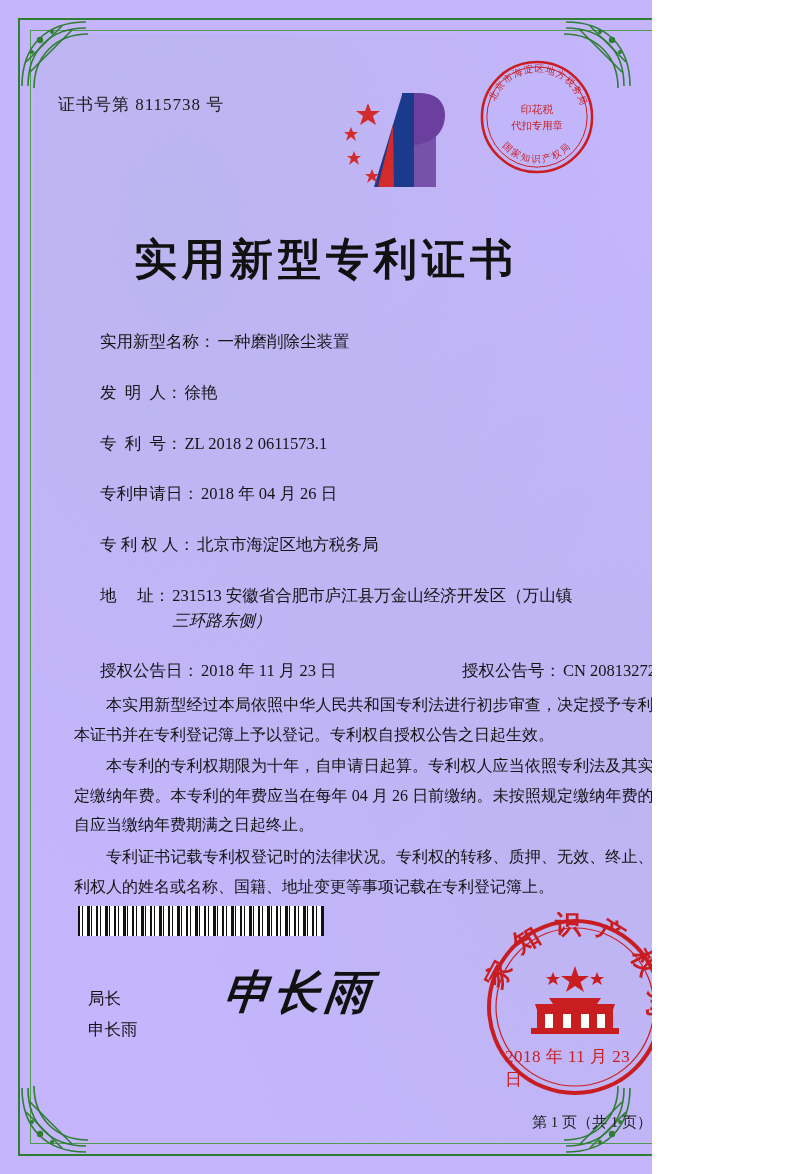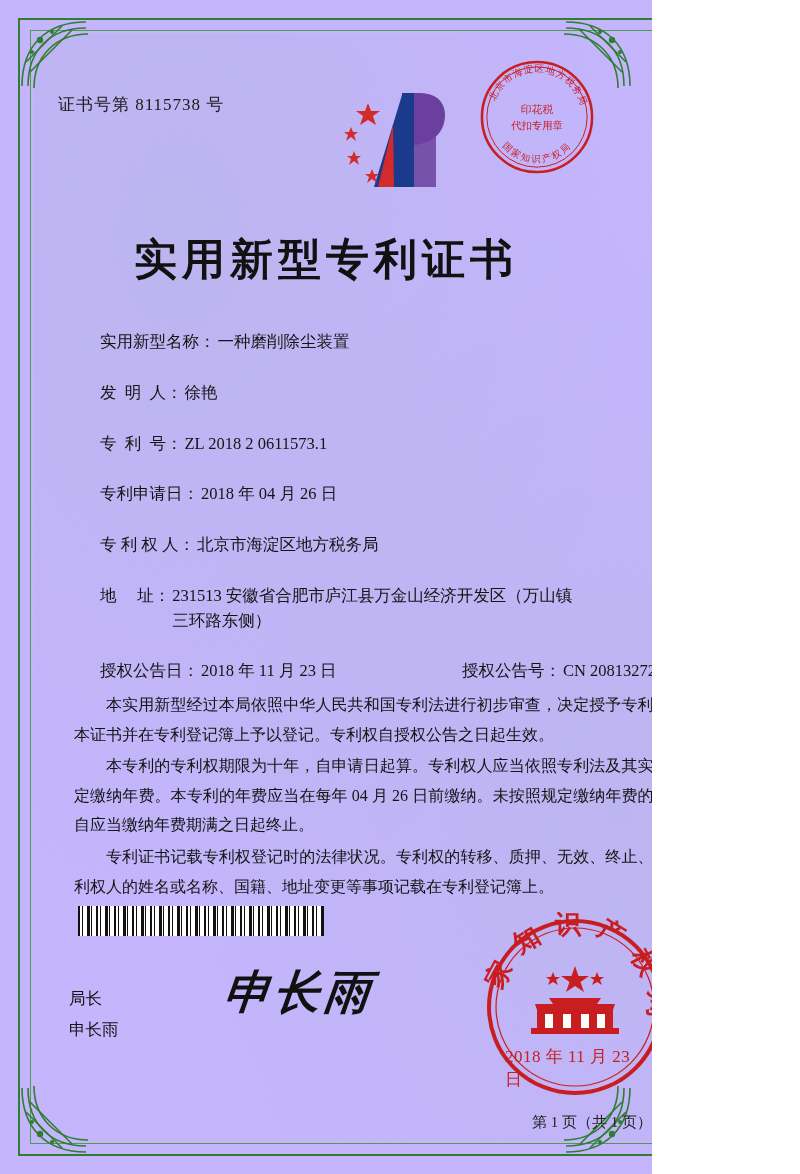--- a/index.html
+++ b/index.html
@@ -123,20 +123,21 @@
     white-space: pre;
     flex: 0 0 auto;
   }
   .field-value {
     flex: 1 1 auto;
     padding-left: 2px;
   }
   .field-value .line2 {
     display: block;
     padding-left: 0;
+    font-style: italic;
   }
   .field-row.dual {
     margin-bottom: 18px;
   }
   .dual-left { display: flex; flex: 0 0 362px; }
   .dual-right { display: flex; }
 
   
   .paragraphs {
     position: absolute;
@@ -159,21 +160,21 @@
     width: 246px; height: 30px;
     background:
       repeating-linear-gradient(90deg,
         #111 0 2px, #fff 2px 4px, #111 4px 5px, #fff 5px 9px,
         #111 9px 12px, #fff 12px 13px, #111 13px 14px, #fff 14px 18px);
   }
 
   
   .sig-label {
     position: absolute;
-    left: 69px; top: 983px;
+    left: 88px; top: 983px;
     font-size: 16.5px;
     color: #141414;
     line-height: 1.9;
   }
   .sig-script {
     position: absolute;
     left: 224px; top: 962px;
     font-size: 46px;
     font-family: "Liberation Serif", "DejaVu Serif", serif;
     font-style: italic;

